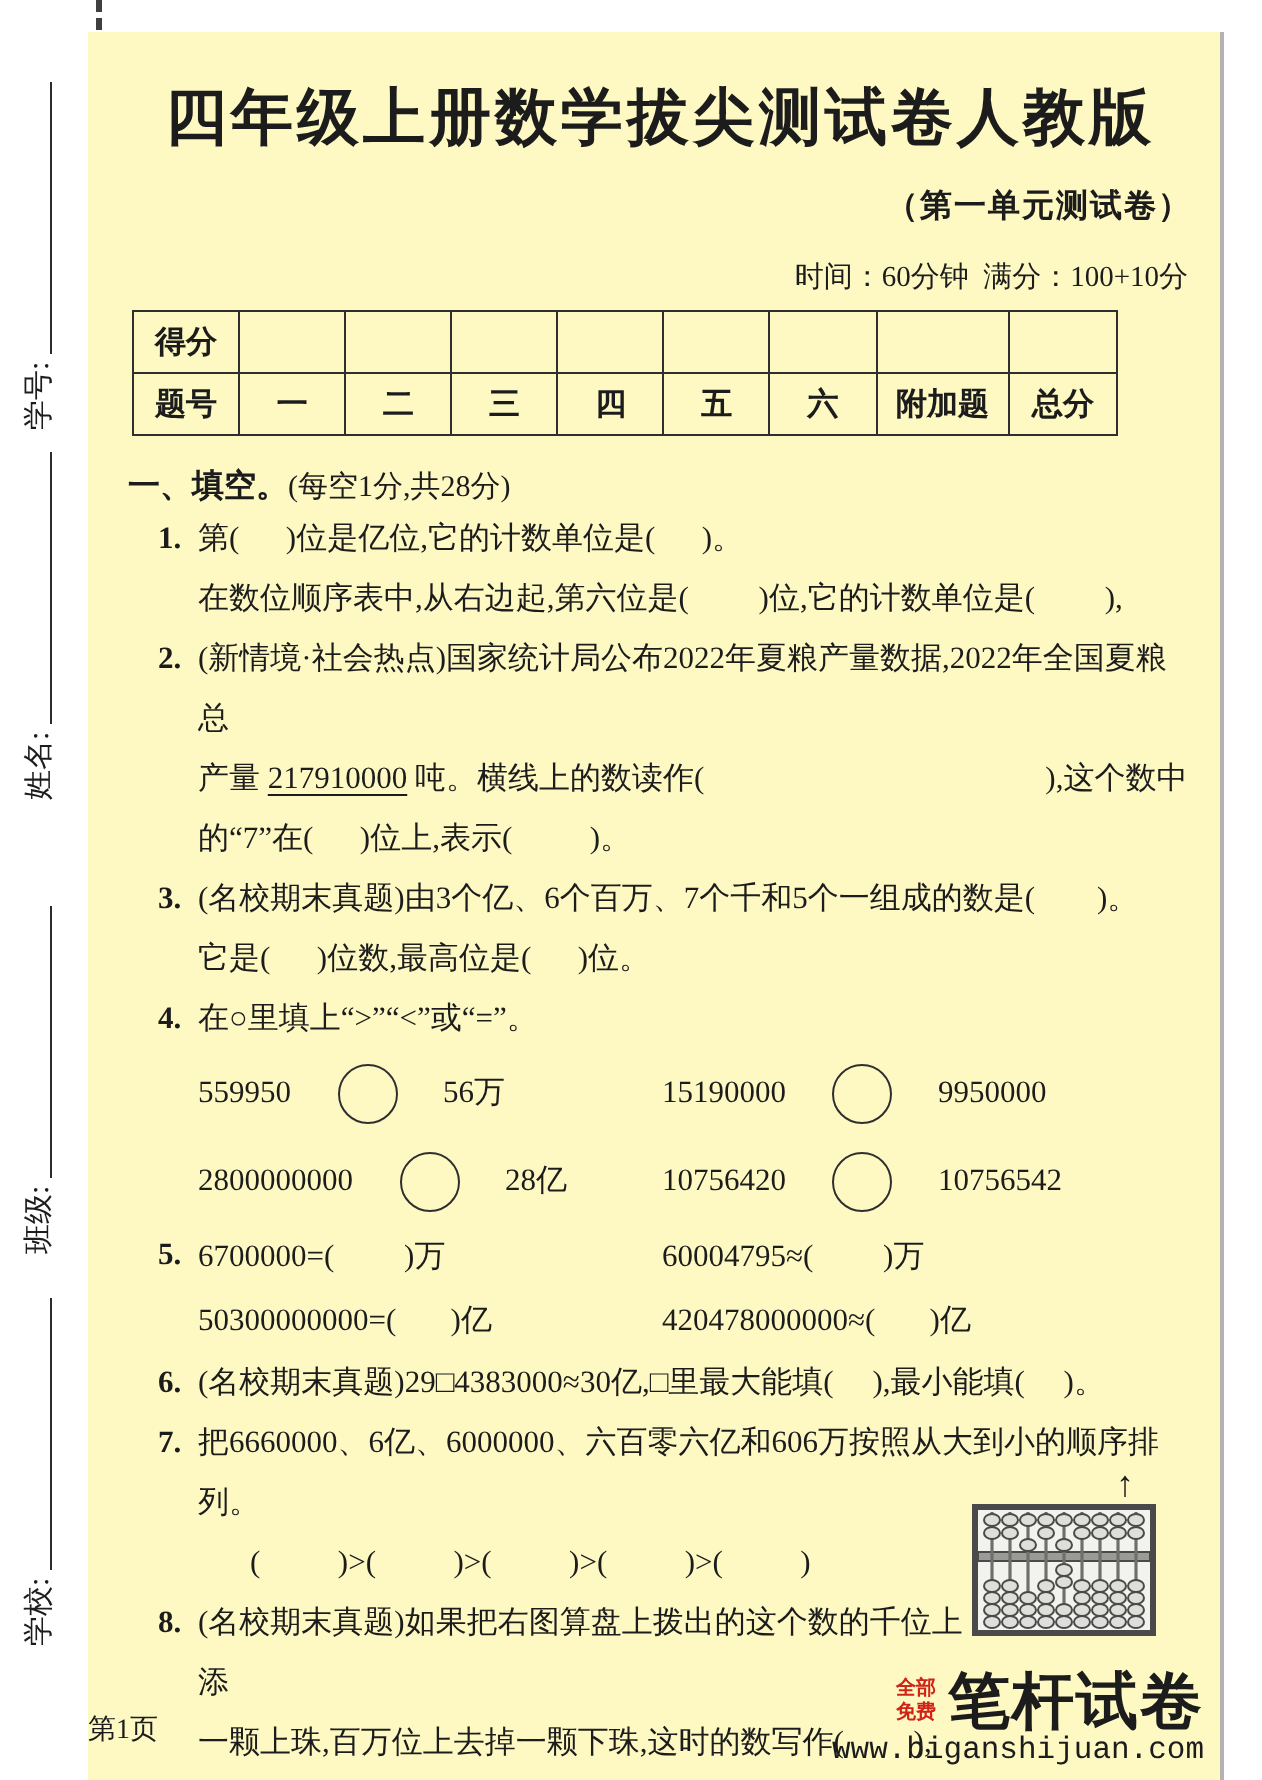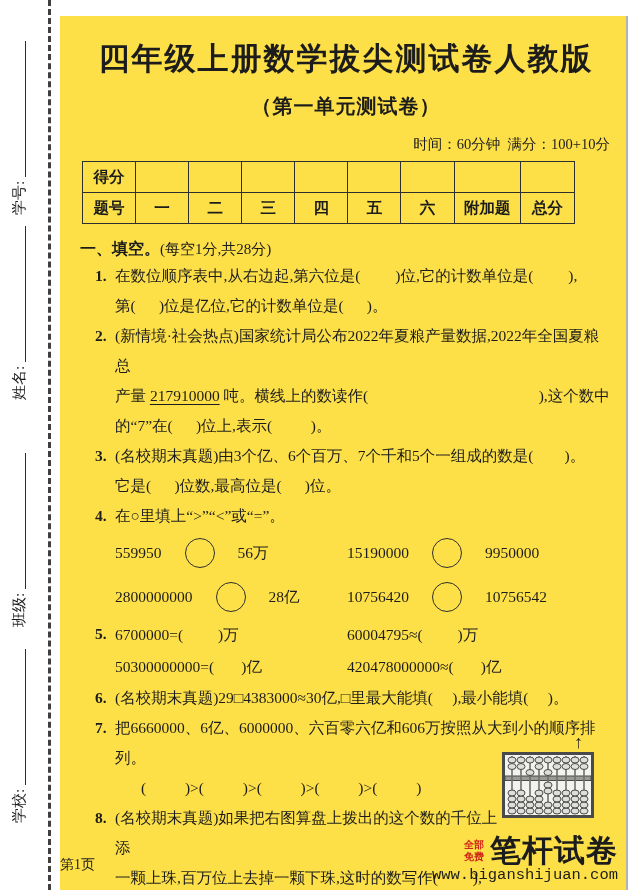--- a/index.html
+++ b/index.html
@@ -18,26 +18,26 @@
   .side-group {
     position:absolute; left:30px; width:176px; height:22px;
     display:flex; align-items:flex-end;
     transform: rotate(-90deg); transform-origin: 0 100%;
   }
   .side-label { font-size:15px; flex:none; padding-bottom:1px; }
   .side-line { flex:1; border-bottom:1.3px solid #2c2c2c; margin:0 2px 4px 4px; }
 
   
   .page {
-    position:absolute; left:60px; top:16px; width:568px; height:874px;
-    background:#fde047; border-right:2px solid #b3b3b3;
+    position:absolute; left:44px; top:16px; width:568px; height:874px;
+    background:#fef9c3; border-right:2px solid #b3b3b3;
     padding:0 14px 0 20px;
   }
   .title { text-align:center; margin-top:22px; font-size:31px; font-weight:bold; letter-spacing:2px; white-space:nowrap; }
-  .subtitle { text-align:center; margin-top:13px; font-size:20px; font-weight:bold; letter-spacing:1px; }
+  .subtitle { text-align:right; margin-top:13px; font-size:16px; font-weight:bold; letter-spacing:1px; }
   .meta { text-align:right; margin-top:15px; font-size:14.5px; white-space:pre; padding-right:2px; }
 
   
   table.score { border-collapse:collapse; margin-top:7px; margin-left:2px; width:493px; table-layout:fixed; }
   table.score td {
     border:1.4px solid #2f2f2f; height:31px; text-align:center;
     font-size:15.5px; font-weight:bold; padding:0 1px;
   }
   col.c-label { width:52px; } col.c-num { width:52px; } col.c-extra { width:65px; } col.c-total { width:53px; }
 
@@ -150,22 +150,22 @@
 
   <div class="section-head">
     <span class="section-title">一、填空。</span><span class="section-note">(每空1分,共28分)</span>
   </div>
 
   <div class="questions">
 
     <div class="q">
       <span class="q-num">1.</span>
       <div class="q-body">
+        <div class="ln">第(      )位是亿位,它的计数单位是(      )。</div>
         <div class="ln">在数位顺序表中,从右边起,第六位是(         )位,它的计数单位是(         ),</div>
-        <div class="ln">第(      )位是亿位,它的计数单位是(      )。</div>
       </div>
     </div>
 
     <div class="q">
       <span class="q-num">2.</span>
       <div class="q-body">
         <div class="ln">(新情境·社会热点)国家统计局公布2022年夏粮产量数据,2022年全国夏粮总</div>
         <div class="ln"><span>产量 </span><span class="u-num">217910000</span><span> 吨。横线上的数读作(                                            ),这个数中</span></div>
         <div class="ln">的“7”在(      )位上,表示(          )。</div>
       </div>

